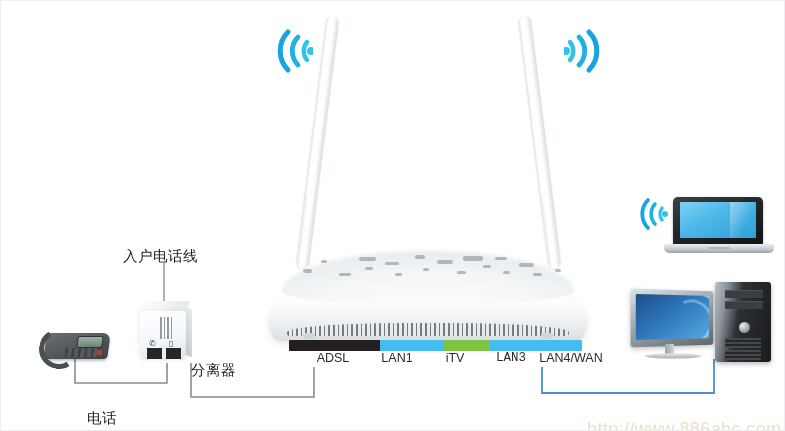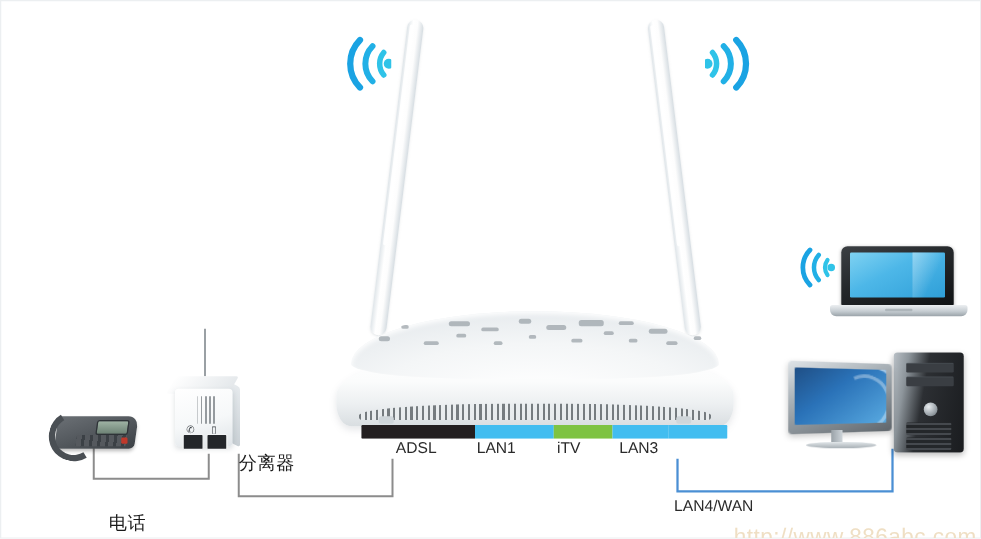--- a/index.html
+++ b/index.html
@@ -214,22 +214,22 @@
     <span style="width:21.5%;background:#42bdf0;"></span>
     <span style="width:16.0%;background:#7ec342;"></span>
     <span style="width:15.5%;background:#42bdf0;"></span>
     <span style="width:16.0%;background:#42bdf0;"></span>
   </div>
 
   <div class="portlabels">
     <b style="left:44px;">ADSL</b>
     <b style="left:108px;">LAN1</b>
     <b style="left:166px;">iTV</b>
-    <b style="left:222px;">LAN3</b>
-    <b style="left:282px;margin-top:47px;">LAN4/WAN</b>
+    <b style="left:222px;font-family:Liberation Mono, monospace;">LAN3</b>
+    <b style="left:282px;">LAN4/WAN</b>
   </div>
 
   <div class="phone">
     <div class="ph-base"></div>
     <div class="ph-screen"></div>
     <div class="ph-keys"></div>
     <div class="ph-red"></div>
     <div class="ph-handset"></div>
   </div>
 
@@ -273,18 +273,19 @@
     <div class="dt-mon">
       <div class="dt-scr">
         <div class="dt-swirl"></div>
         <div class="dt-swirl2"></div>
       </div>
     </div>
     <div class="dt-neck"></div>
     <div class="dt-foot"></div>
   </div>
 
+  <div class="cnlabel" style="left:122px;top:246px;">入户电话线</div>
   <div class="cnlabel" style="left:86px;top:360px;margin-top:48px;">电话</div>
   <div class="cnlabel" style="left:190px;top:360px;">分离器</div>
 
   <div class="wm">http://www.886abc.com</div>
 
 </div>
 
 </body></html>

